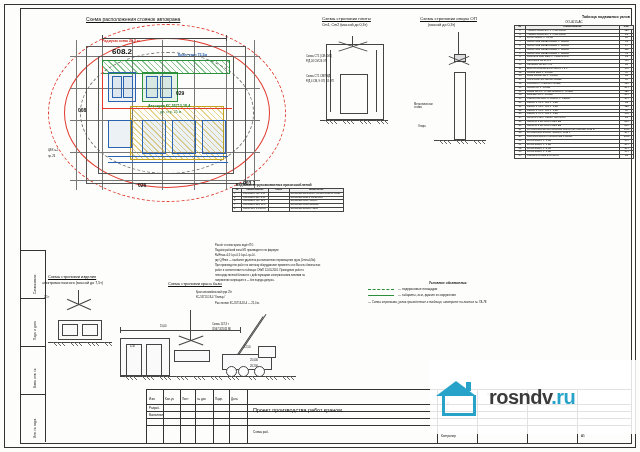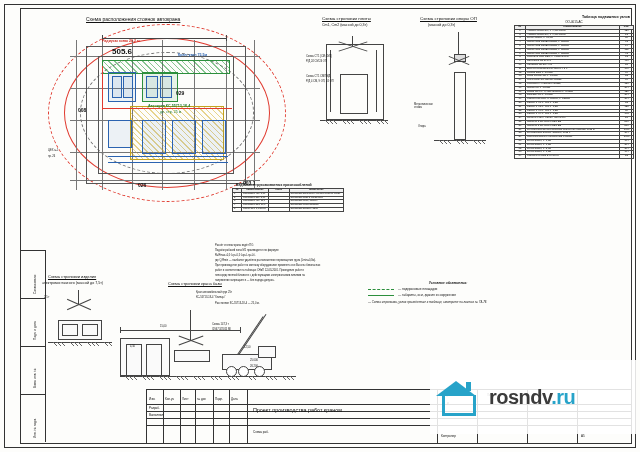--- a/index.html
+++ b/index.html
@@ -196,21 +196,21 @@
 
     <div class="red-line" style="left:56px;top:92px;width:130px;height:1px;"></div>
     <div class="red-line" style="left:56px;top:50px;width:1px;height:44px;"></div>
 
     <div class="dim" style="left:56px;top:22px;width:124px;"></div>
     <div class="dimv" style="left:56px;top:19px;height:6px;"></div>
     <div class="dimv" style="left:180px;top:19px;height:6px;"></div>
   </div>
 
   <div class="t" style="left:102px;top:39px;color:#d02a20;font-weight:bold;">Радиусы зоны 26,2 м.</div>
-  <div class="ttl" style="left:112px;top:47px;font-size:8px;font-weight:bold;">505.6</div>
+  <div class="ttl" style="left:112px;top:47px;font-size:8px;font-weight:bold;">608.2</div>
   <div class="t" style="left:178px;top:53px;color:#2b63b0;font-weight:bold;">Кран. узел 75,5м</div>
   <div class="t" style="left:148px;top:104px;color:#1d7a2e;font-weight:bold;">Автокран КС-55713-1К-4</div>
   <div class="t" style="left:160px;top:110px;color:#1d7a2e;">дл. стр. 25 м</div>
 
   <div class="circ-num" style="left:78px;top:107px;">008</div>
   <div class="circ-num" style="left:176px;top:90px;">029</div>
   <div class="circ-num" style="left:138px;top:182px;">026</div>
   <div class="circ-num" style="left:243px;top:180px;">003.1</div>
 
   <div class="t xs" style="left:48px;top:150px;">ЦЕХ №1</div>

